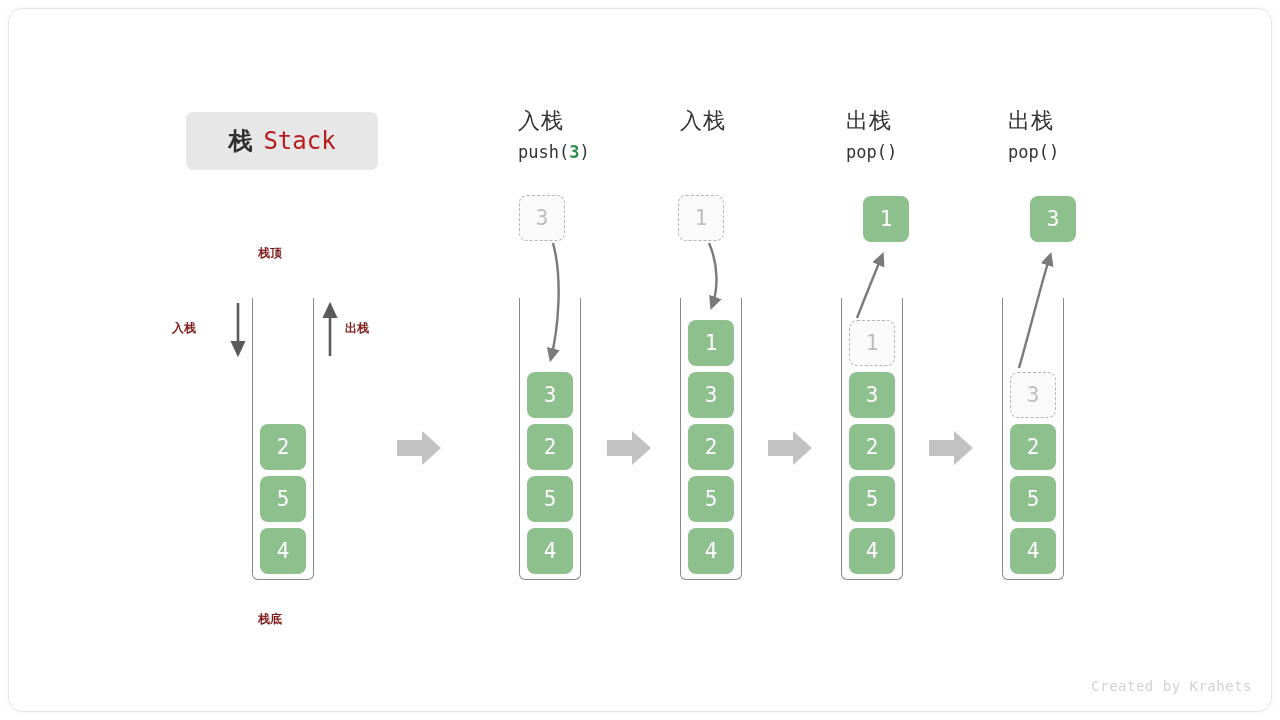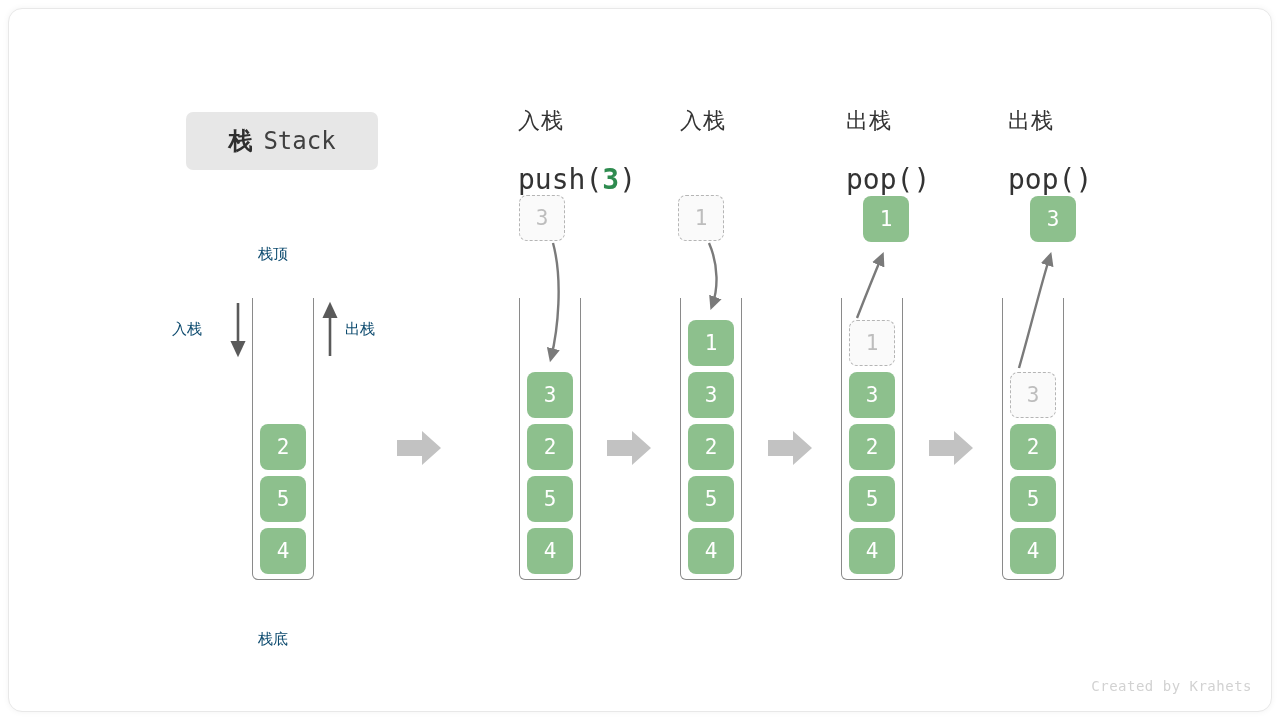--- a/index.html
+++ b/index.html
@@ -50,57 +50,56 @@
   .title-badge .t-cn {
     font-family: "Liberation Sans", sans-serif;
     font-weight: bold;
     font-size: 24px;
     color: #2f2f2f;
     letter-spacing: 1px;
   }
   .title-badge .t-en {
     font-family: "DejaVu Sans Mono", monospace;
     font-size: 24px;
-    color: #404040;
+    color: #b91c1c;
     margin-left: 10px;
     letter-spacing: 0px;
   }
 
   
   .cn-label {
     position: absolute;
     font-family: "Liberation Sans", sans-serif;
-    font-weight: normal;
-    font-size: 15px;
-    color: #0c4a6e;
+    font-weight: bold;
+    font-size: 12px;
+    color: #7f1d1d;
     white-space: nowrap;
   }
 
   .col-head {
     position: absolute;
     width: 160px;
     text-align: left;
   }
   .col-head .op-cn {
     font-family: "Liberation Sans", sans-serif;
     font-weight: normal;
     font-size: 22px;
     color: #333333;
     display: block;
     line-height: 30px;
     letter-spacing: 1px;
   }
   .col-head .op-code {
     font-family: "DejaVu Sans Mono", monospace;
-    font-size: 28px;
+    font-size: 17px;
     color: #333333;
     display: block;
     line-height: 32px;
     white-space: pre;
-    margin-top: 28px;
   }
   .col-head .op-code .arg {
     color: #2e8b4f;
     font-weight: bold;
   }
 
   
   .stack-box {
     position: absolute;
     width: 62px;
@@ -172,21 +171,21 @@
 
   <div class="card-frame"></div>
 
   <div class="title-badge">
     <span class="t-cn">栈</span>
     <span class="t-en">Stack</span>
   </div>
 
   <div class="cn-label" style="left:258px; top:245px;">栈顶</div>
 
-  <div class="cn-label" style="left:258px; top:630px;">栈底</div>
+  <div class="cn-label" style="left:258px; top:611px;">栈底</div>
 
   <div class="cn-label" style="left:172px; top:320px;">入栈</div>
 
   <div class="cn-label" style="left:345px; top:320px;">出栈</div>
 
   <div class="col-head" style="left:518px; top:106px;">
     <span class="op-cn">入栈</span>
     <span class="op-code"><span>push(</span><span class="arg">3</span><span>)</span></span>
   </div>
 

